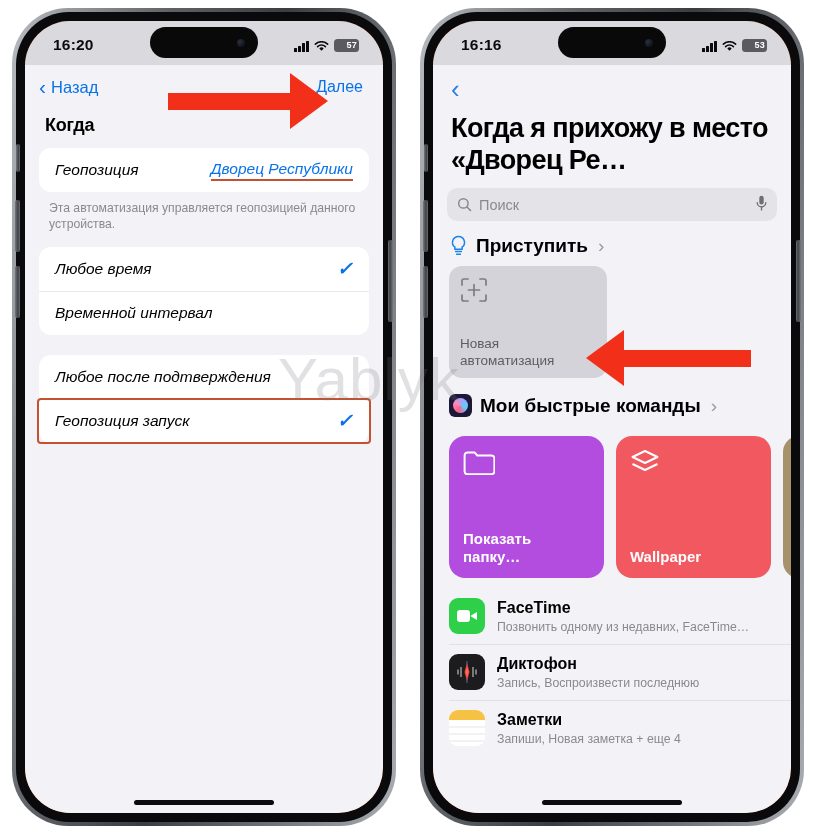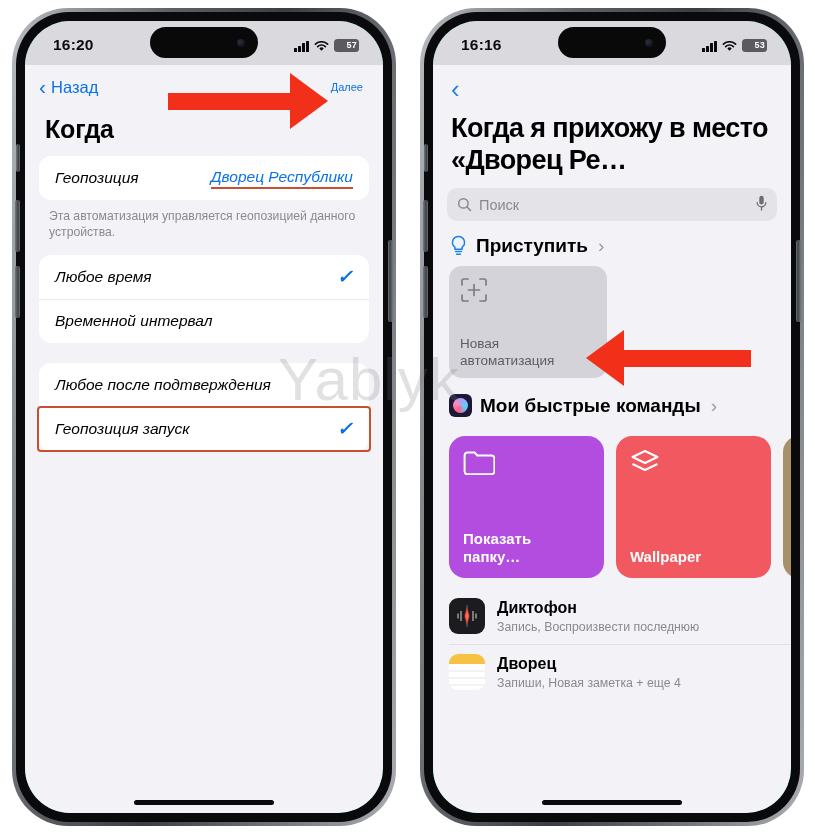--- a/index.html
+++ b/index.html
@@ -33,21 +33,21 @@
     width: 100%; height: 100%;
     background: #0a0a0c;
     border-radius: 53px;
     padding: 9px;
   }
   .screen {
     position: relative;
     width: 100%; height: 100%;
     border-radius: 45px;
     overflow: hidden;
-    background: #14b8a6;
+    background: #c2410c;
   }
   #phone-left  { left: 12px;  width: 384px; }
   #phone-right { left: 420px; width: 384px; }
 
   
   .btn-side { position: absolute; background: linear-gradient(90deg,#76797e,#3d4045 60%,#6d7075); border-radius: 2px; z-index: 1;}
   .btn-silence { left: 4px; top: 136px; width: 4px; height: 28px; }
   .btn-volup   { left: 3px; top: 192px; width: 5px; height: 52px; }
   .btn-voldn   { left: 3px; top: 258px; width: 5px; height: 52px; }
   .btn-power   { right: 3px; top: 232px; width: 5px; height: 82px;
@@ -88,25 +88,25 @@
   }
   .batt span { display:block; transform: translateX(-2px); }
 
   
   .page { height: calc(100% - 44px); background: #f2f2f7; position: relative; overflow:hidden;}
 
   
   .navbar-l { height: 40px; display:flex; align-items:center; padding: 4px 20px 0 14px; }
   .back-link { display:flex; align-items:center; gap:5px; color:#0a72e8; font-size:16.5px; cursor:pointer;}
   .chev-l { font-size: 21px; font-weight: 400; line-height: 1; margin-top:-2px;}
-  .next-link { margin-left:auto; color:#0a72e8; font-size:11px; cursor:pointer; }
+  .next-link { margin-left:auto; color:#0a72e8; font-size:16px; cursor:pointer; }
 
   .big-title {
     padding: 10px 20px 12px 20px;
-    font-size: 25px; font-weight: 700; color: #000; letter-spacing:-0.2px;
+    font-size: 18px; font-weight: 700; color: #000; letter-spacing:-0.2px;
   }
   .card {
     margin: 0 14px; background:#fff; border-radius: 12px; overflow:hidden;font-style:italic;
   }
   .row {
     display:flex; align-items:center; padding: 0 16px;
     height: 44px; font-size: 15.5px; color:#000;
   }
   .row + .row { box-shadow: inset 0 0.8px 0 #e2e2e6; }
   .row .val { margin-left:auto; color:#0a72e8; }
@@ -398,20 +398,32 @@
               <span class="lbl">Wallpaper</span>
             </div>
             <div class="sc-card cut" style="background:#a6916b;">
               
               
             </div>
           </div>
 
           <div class="app-list">
             <div class="app-row">
+              <span class="app-icon" style="background:#2ed04a;">
+                <svg width="36" height="36" viewBox="0 0 36 36">
+                    <rect x="8" y="12" width="13" height="12" rx="3" fill="#fff"></rect>
+                    <path d="M22 17.5 28 14v8l-6-3.5z" fill="#fff"></path>
+                  </svg>
+              </span>
+              <span class="app-txt">
+                <span class="t" style="display:block">FaceTime</span>
+                <span class="s" style="display:block">Позвонить одному из недавних, FaceTime…</span>
+              </span>
+            </div>
+            <div class="app-row">
               <span class="app-icon" style="background:#1c1c1e;">
                 <svg width="36" height="36" viewBox="0 0 36 36">
                   <line x1="18" y1="7" x2="18" y2="29" stroke="#4a6fa5" stroke-width="1"></line>
                   <path d="M18 9 15.5 18 18 27 20.5 18z" fill="#e8433a"></path>
                   <path d="M18 12 16.6 18 18 24 19.4 18z" fill="#ff6a5e"></path>
                   <line x1="12" y1="13" x2="12" y2="23" stroke="#d9d9de" stroke-width="1"></line>
                   <line x1="24" y1="13" x2="24" y2="23" stroke="#d9d9de" stroke-width="1"></line>
                   <line x1="9" y1="15.5" x2="9" y2="20.5" stroke="#d9d9de" stroke-width="1"></line>
                   <line x1="27" y1="15.5" x2="27" y2="20.5" stroke="#d9d9de" stroke-width="1"></line>
                 </svg>
@@ -425,21 +437,21 @@
               <span class="app-icon" style="background:#fff;">
                 <svg width="36" height="36" viewBox="0 0 36 36">
                   <rect x="0" y="0" width="36" height="10" fill="#f6c244"></rect>
                   <rect x="0" y="10" width="36" height="26" fill="#fff"></rect>
                   <line x1="0" y1="17" x2="36" y2="17" stroke="#e6e6ea" stroke-width="1.2"></line>
                   <line x1="0" y1="24" x2="36" y2="24" stroke="#e6e6ea" stroke-width="1.2"></line>
                   <line x1="0" y1="31" x2="36" y2="31" stroke="#e6e6ea" stroke-width="1.2"></line>
                 </svg>
               </span>
               <span class="app-txt">
-                <span class="t" style="display:block">Дворец</span>
+                <span class="t" style="display:block">Заметки</span>
                 <span class="s" style="display:block">Запиши, Новая заметка + еще 4</span>
               </span>
             </div>
           </div>
 
           <div class="home-ind"></div>
         </div>
       </div>
     </div>
   </div>

